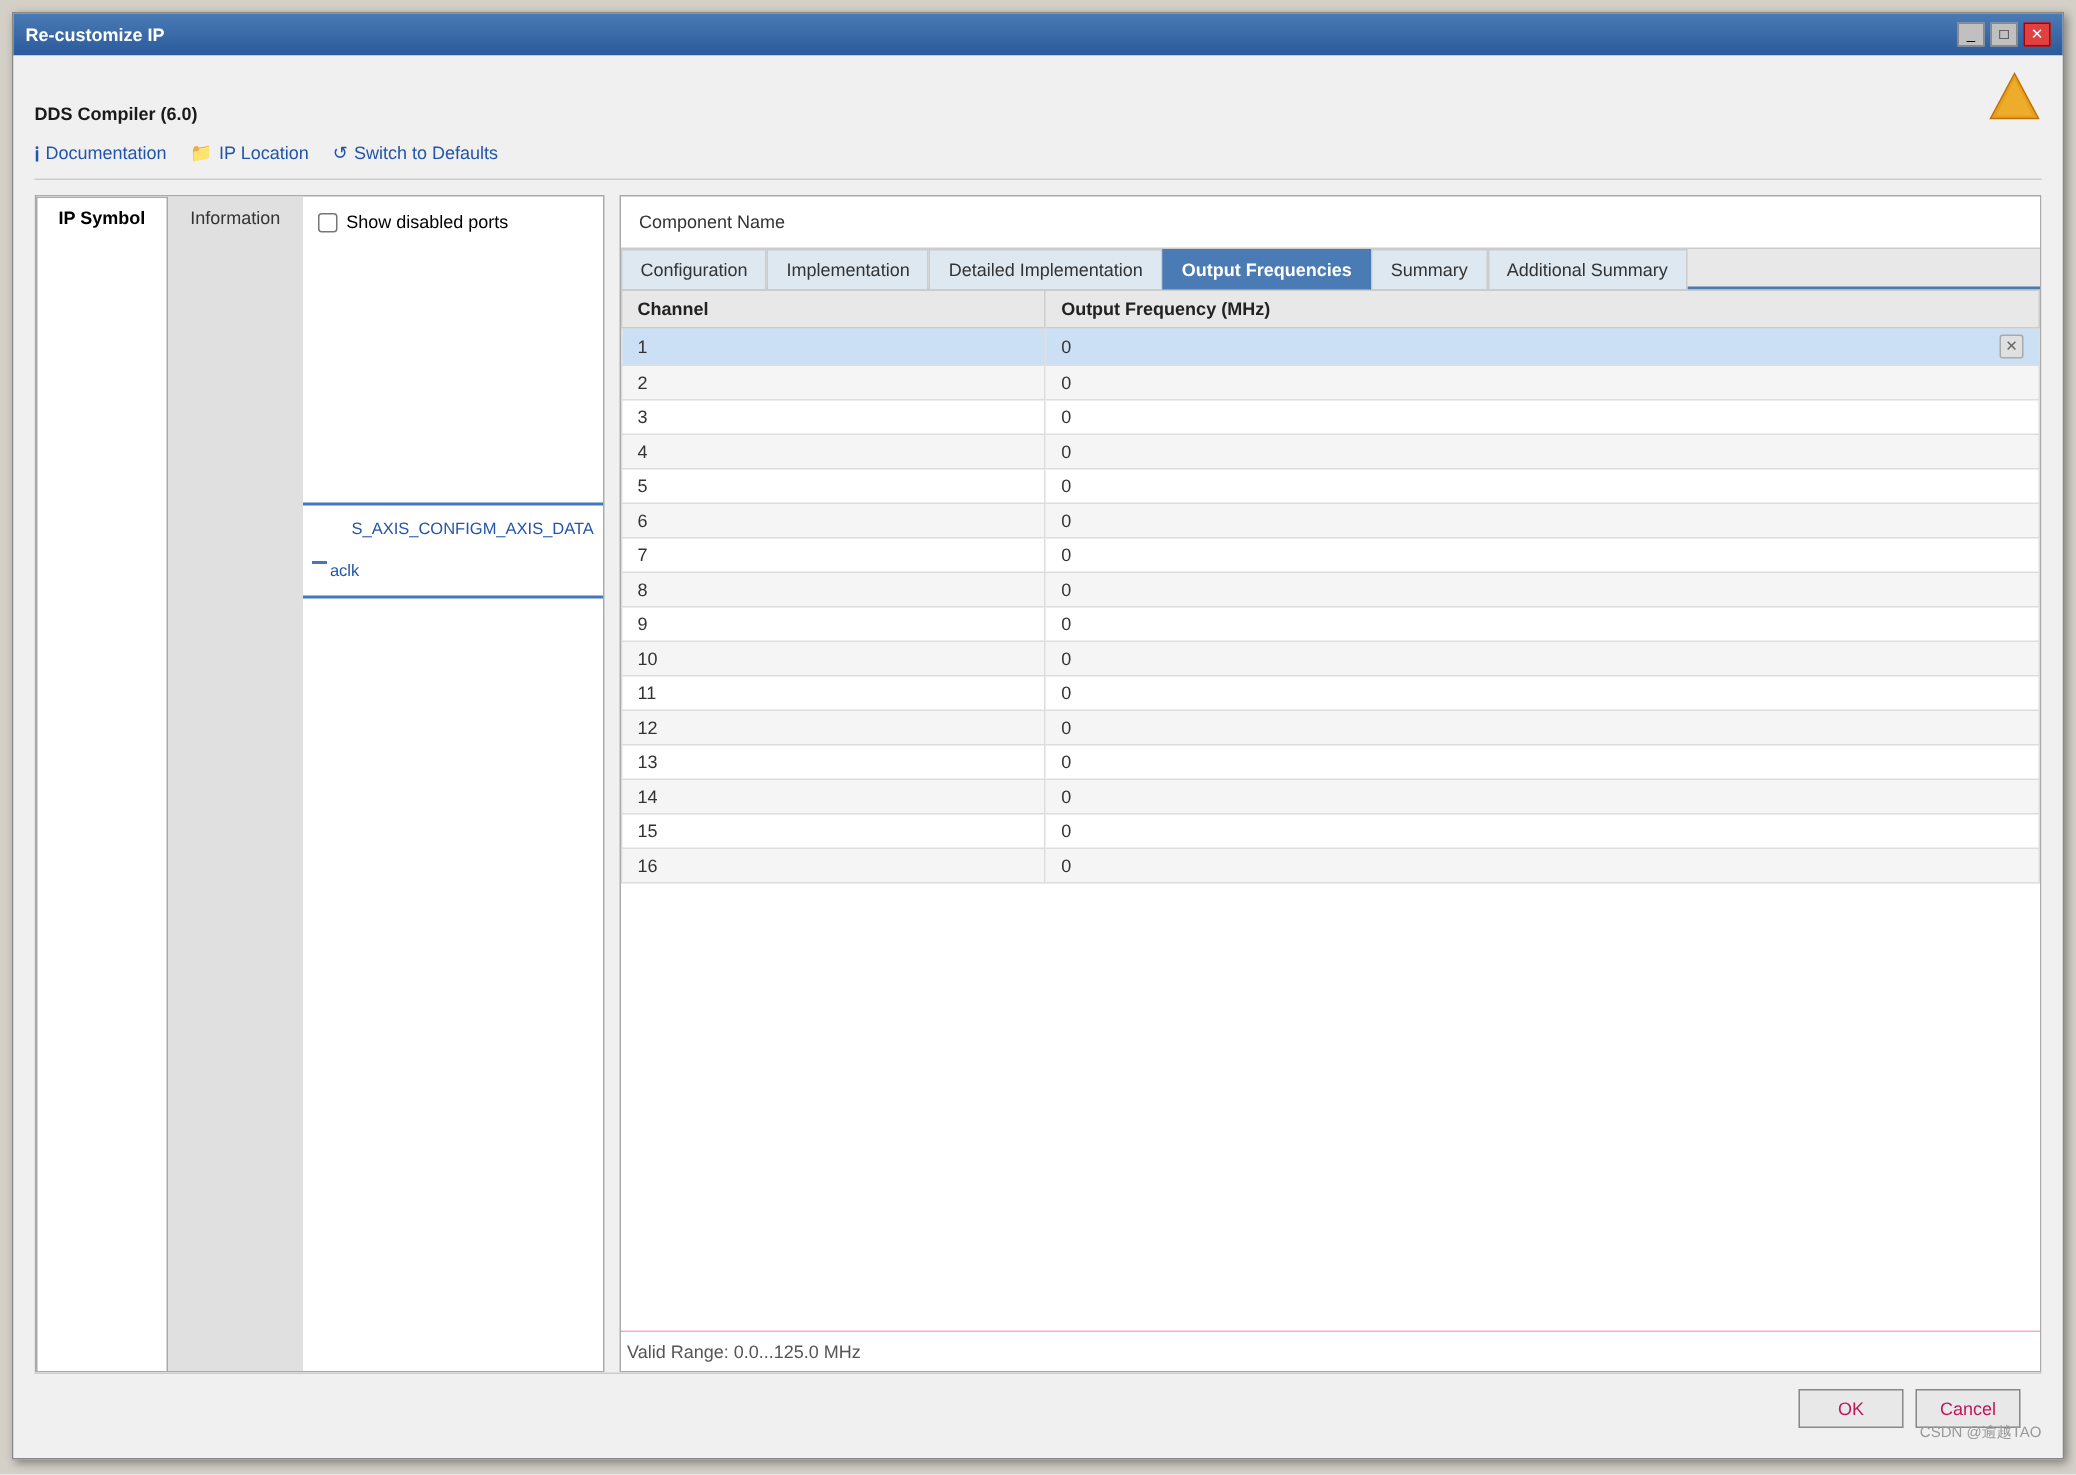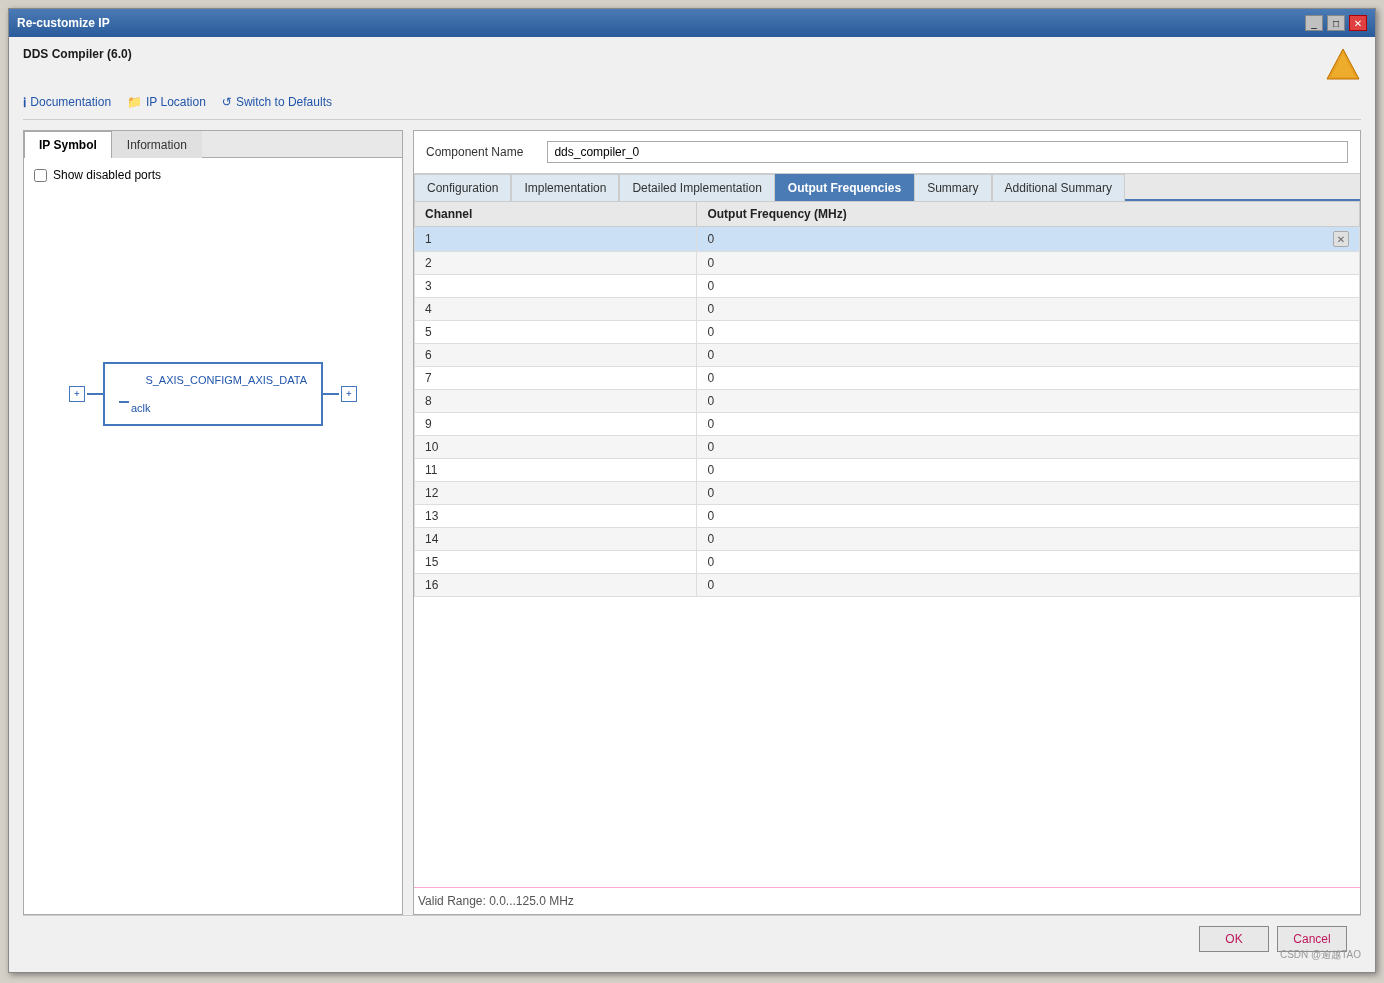--- a/index.html
+++ b/index.html
@@ -46,21 +46,21 @@
       background: #f0f0f0;
       overflow: hidden;
     }
 
     .app-title {
       font-size: 18px;
       font-weight: bold;
       color: #1a1a1a;
       margin-bottom: 10px;
       display: flex;
-      align-items: flex-start;
+      align-items: flex-end;
       justify-content: space-between;
     }
 
     .toolbar {
       display: flex;
       align-items: center;
       gap: 16px;
       margin-bottom: 10px;
       padding-bottom: 8px;
       border-bottom: 1px solid #ccc;
@@ -78,21 +78,21 @@
       gap: 10px;
       overflow: hidden;
     }
 
     .left-panel {
       width: 380px;
       flex-shrink: 0;
       background: white;
       border: 1px solid #aaa;
       display: flex;
-      flex-direction: column;
+      flex-direction: row;
       overflow: hidden;
     }
 
     .tab-bar {
       display: flex;
       border-bottom: 1px solid #aaa;
       background: #e8e8e8;
     }
     .tab {
       padding: 6px 14px;
@@ -367,21 +367,20 @@
               </div>
             </div>
           </div>
         </div>
       </div>
 
       <div class="right-panel">
 
         <div class="component-name-row">
           <span class="component-name-label">Component Name</span>
-          <input type="text" class="component-name-input" value="dds_compiler_0" style="">
         </div>
 
         <div class="right-tab-bar">
           <div class="right-tab">
             <span>Configuration</span>
           </div>
           <div class="right-tab">
             <span>Implementation</span>
           </div>
           <div class="right-tab">

